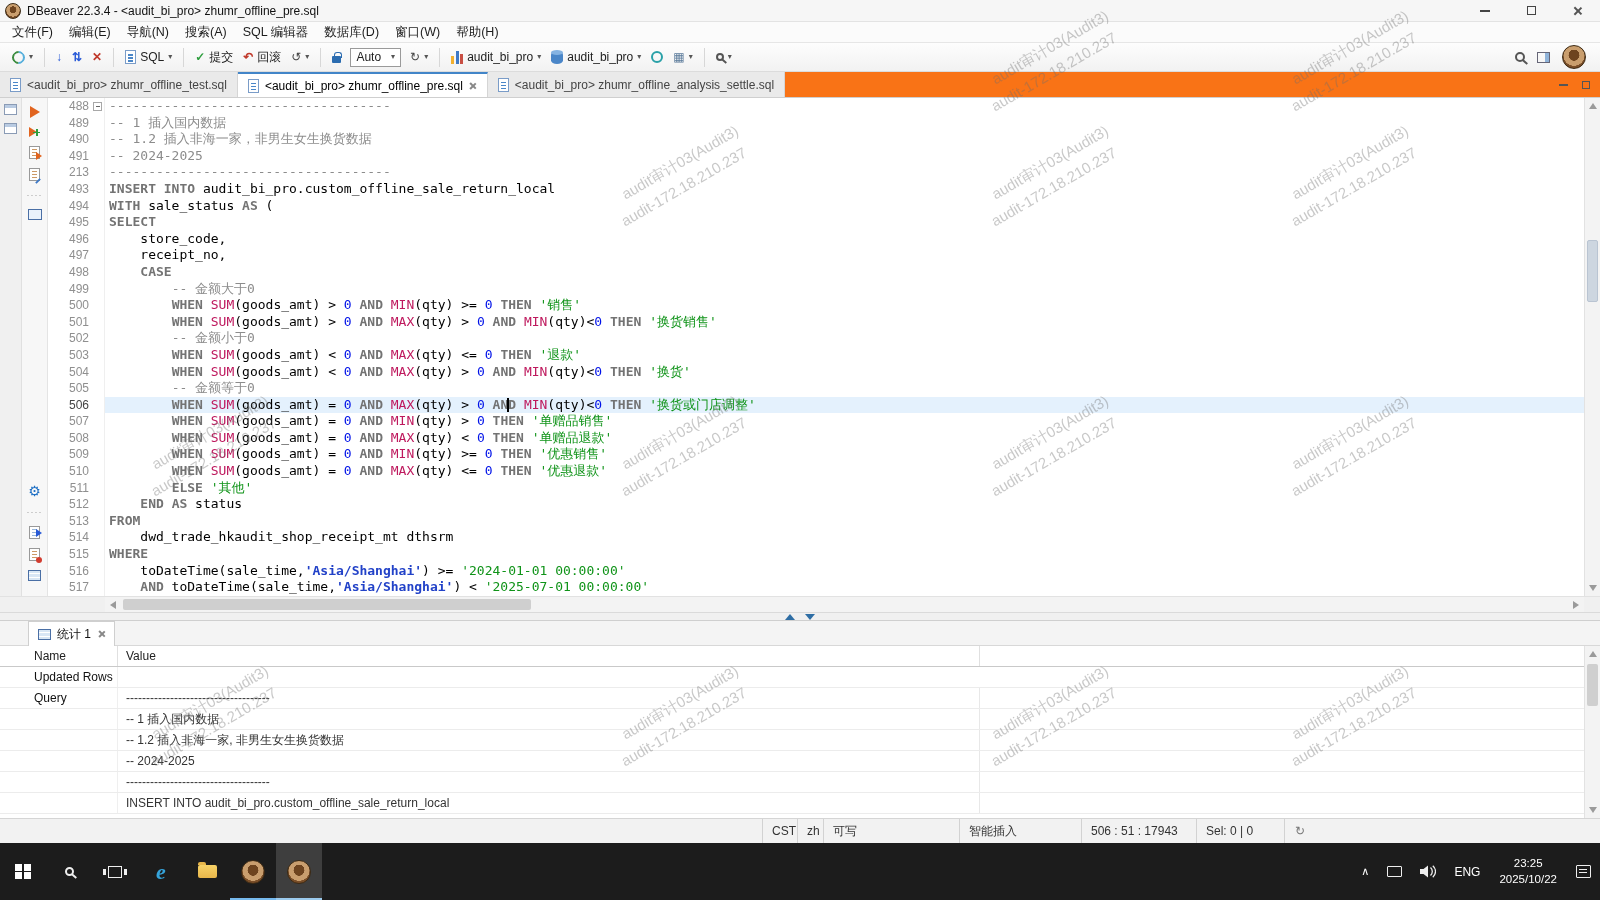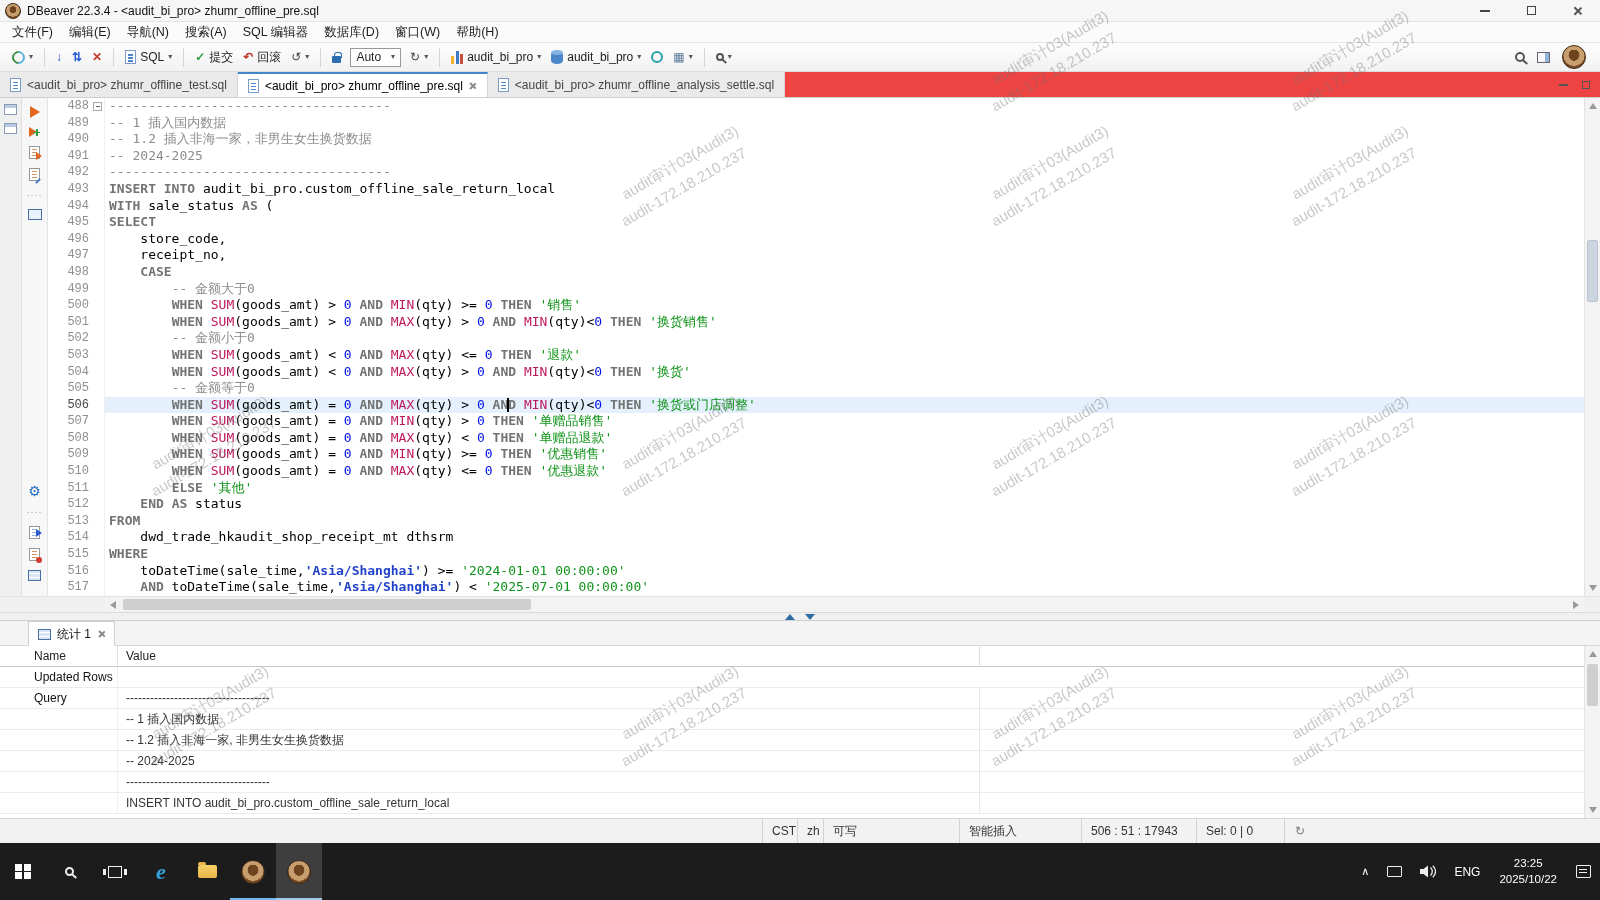--- a/index.html
+++ b/index.html
@@ -54,21 +54,21 @@
 .cyl::before{content:"";position:absolute;top:-1px;left:0;right:0;height:5px;border-radius:50%;background:#85B3E2}
 .ringico{width:12px;height:12px;border:2.5px solid #2AA1A8;border-radius:50%}
 .mag{width:8px;height:8px;border:2px solid #555;border-radius:50%;position:relative;flex:0 0 auto}
 .mag::after{content:"";position:absolute;width:6px;height:2px;background:#555;right:-5px;bottom:-3px;transform:rotate(40deg)}
 .mag.big{width:10px;height:10px}
 .panelico{width:13px;height:11px;border:1px solid #667;position:relative}
 .panelico::after{content:"";position:absolute;right:0;top:0;bottom:0;width:4px;background:#8FB3D9}
 .tb-right{margin-left:auto;display:flex;align-items:center;gap:12px;padding-right:6px}
 
 
-.tabbar{height:26px;background:#ef4444;border-bottom:1px solid #CFCFCF;display:flex;align-items:flex-end}
+.tabbar{height:26px;background:#f97316;border-bottom:1px solid #CFCFCF;display:flex;align-items:flex-end}
 .tabs{display:flex;height:100%}
 .tab{height:100%;display:flex;align-items:center;gap:6px;padding:0 10px;background:#EAEAEA;border-right:1px solid #D5D5D5;font-size:12px;color:#444;white-space:nowrap}
 .tab.active{background:#fff;color:#000;border-top:2px solid #4285C8}
 .tab-actions{margin-left:auto;display:flex;align-items:center;gap:14px;padding-right:10px;height:100%}
 .minibar{width:9px;height:2px;background:#555}
 .restorebox{width:8px;height:8px;border:1.5px solid #555}
 
 
 .workbench{height:498px;display:flex;background:#fff;position:relative}
 .mini-strip{width:22px;background:#F0F0F0;border-right:1px solid #E0E0E0;display:flex;flex-direction:column;align-items:center;padding-top:6px;gap:8px}
@@ -86,21 +86,21 @@
 .pageico.run::after{content:"";position:absolute;right:-3px;bottom:-2px;border-left:6px solid #E1641F;border-top:4px solid transparent;border-bottom:4px solid transparent}
 .pageico.edit::after{content:"";position:absolute;right:-2px;bottom:-2px;width:6px;height:2px;background:#3E79C6;transform:rotate(-45deg)}
 .pageico.exp::before{background:#9BB8D9;box-shadow:0 3px 0 #9BB8D9,0 6px 0 #9BB8D9}
 .pageico.exp::after{content:"";position:absolute;right:-3px;bottom:1px;border-left:6px solid #2A5BD7;border-top:4px solid transparent;border-bottom:4px solid transparent}
 .pageico.dot::after{content:"";position:absolute;right:-3px;bottom:-3px;width:6px;height:6px;border-radius:50%;background:#D23B2E}
 .consoleico{width:14px;height:11px;border:1px solid #4A6FA5;background:#EAF2FB}
 .tblico{width:13px;height:11px;border:1px solid #4A6FA5;background:repeating-linear-gradient(#D8E6F5 0 2.5px,#fff 2.5px 3.5px)}
 .dots-g{color:#9A9A9A;font-size:9px;letter-spacing:1px}
 
 
-.gutter{width:57px;background:#FFFFFF;border-right:1px solid #EFEFEF;font-family:Liberation Mono, monospace;font-size:12px;color:#8F8F8F;text-align:right}
+.gutter{width:57px;background:#FFFFFF;border-right:1px solid #EFEFEF;font-family:Liberation Sans, sans-serif;font-size:12px;color:#8F8F8F;text-align:right}
 .gut-line{height:16.6px;line-height:16.6px;padding-right:15px;position:relative}
 .gut-line.cur{color:#444}
 .foldbox{position:absolute;right:2px;top:3.5px;width:9px;height:9px;border:1px solid #A8A8A8;background:#fff}
 .foldbox::after{content:"";position:absolute;left:1.5px;top:3.5px;width:4.5px;height:1px;background:#666}
 .code{flex:1;position:relative;overflow:hidden;background:#fff}
 .code-lines{width:max-content;min-width:100%}
 .code-line{height:16.6px;line-height:16.6px;white-space:pre;font-family:"DejaVu Sans Mono","Liberation Mono",monospace;font-size:13px;padding-left:4px;min-width:100%;width:max-content;position:relative}
 .code-line.current{background:#E4F1FD}
 .tok-p{color:#000}
 .tok-c{color:#8C8C8C}
@@ -336,21 +336,21 @@
       <span class="pageico exp"></span>
       <span class="pageico dot"></span>
       <span class="tblico"></span>
       <span style="height:6px"></span>
     </div>
     <div class="gutter">
         <div class="gut-line">488<span class="foldbox"></span></div>
         <div class="gut-line">489</div>
         <div class="gut-line">490</div>
         <div class="gut-line">491</div>
-        <div class="gut-line">492</div>
+        <div class="gut-line">213</div>
         <div class="gut-line">493</div>
         <div class="gut-line">494</div>
         <div class="gut-line">495</div>
         <div class="gut-line">496</div>
         <div class="gut-line">497</div>
         <div class="gut-line">498</div>
         <div class="gut-line">499</div>
         <div class="gut-line">500</div>
         <div class="gut-line">501</div>
         <div class="gut-line">502</div>

